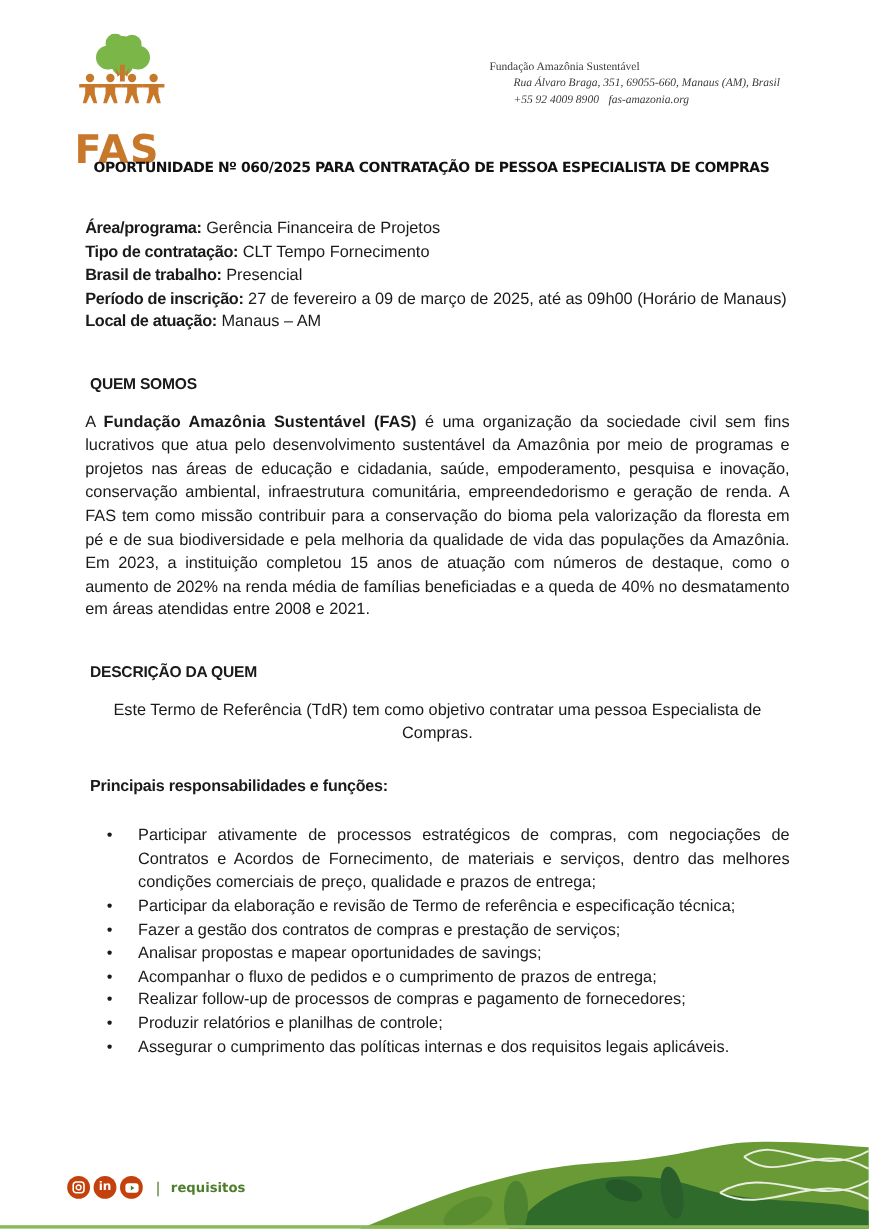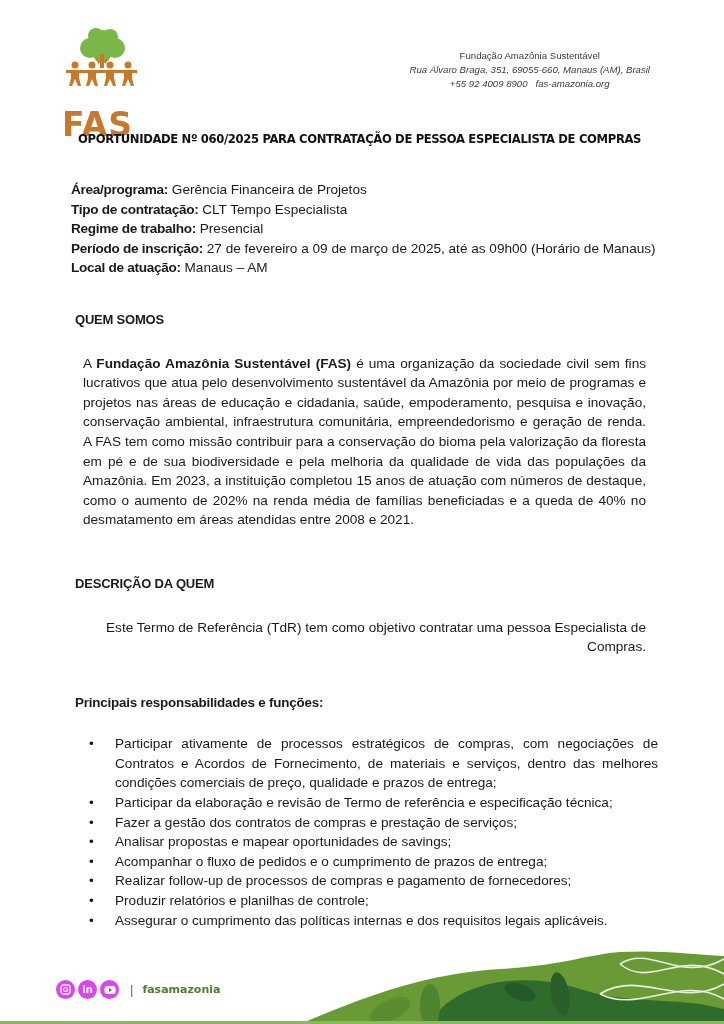--- a/index.html
+++ b/index.html
@@ -4,45 +4,45 @@
 <style>
   html, body { margin:0; padding:0; background:#ffffff; }
   body { width:724px; height:1024px; position:relative; overflow:hidden;
          font-family:"Liberation Sans", "DejaVu Sans", sans-serif; color:#1a1a1a; }
 
   .logo { position:absolute; left:62px; top:28px; width:80px; height:98px; }
   .logo-text { position:absolute; left:0; top:60px; width:80px; text-align:left;
                font-family:"DejaVu Sans", sans-serif; font-weight:bold; font-size:33px;
                color:#c8782a; letter-spacing:1px; line-height:36px;margin-top:19px; }
 
-  .org-header { position:absolute; right:74px; top:49px; text-align:center;
-                font-family:Liberation Sans, sans-serif; font-size:9.6px; line-height:14px; color:#3a3a3a; }
-  .org-header .addr, .org-header .contact { font-style:italic; }
+  .org-header { position:absolute; right:74px; top:49px; text-align:left;
+                font-family:Liberation Serif, serif; font-size:9.6px; line-height:14px; color:#3a3a3a; }
+  .org-header .addr, .org-header .contact { font-style:italic;margin-left:20px; }
   .org-header .contact span + span { margin-left:8px; }
 
   .title { position:absolute; left:78px; top:132px; width:580px;
            font-family:"DejaVu Sans", sans-serif; font-weight:bold; font-size:11.6px;
            letter-spacing:-0.35px; color:#111; white-space:nowrap; }
 
   .content { position:absolute; left:71px; top:180px; width:587px;
              font-size:13.6px; line-height:19.6px; }
   .field { margin:0; }
   .field b { font-weight:bold; letter-spacing:-0.3px; }
 
   .section-heading { font-weight:bold; font-size:13px; margin:4px; letter-spacing:-0.2px; }
-  .para { margin:12px; text-align:justify; }
+  .para { margin:0; text-align:justify; }
   .motto { font-weight:bold; font-style:italic; letter-spacing:-0.55px; font-size:13.2px; margin:0; }
 
   ul.resp { list-style:none; padding:0; margin:0; }
   ul.resp li { position:relative; padding-left:44px; text-align:justify; }
   ul.resp li .bullet { position:absolute; left:18px; top:0; }
 
   .footer-art { position:absolute; left:0; bottom:0; width:724px; height:110px; }
   .social { position:absolute; left:56px; top:980px; display:flex; align-items:center; gap:3px; }
-  .social .ic { width:19px; height:19px; border-radius:50%; background:#d946ef; color:#fff;
+  .social .ic { width:19px; height:19px; border-radius:50%; background:#c2410c; color:#fff;
                 display:flex; align-items:center; justify-content:center;
                 font-family:"DejaVu Sans", sans-serif; font-weight:bold; font-size:10px;text-align:center; }
   .social .sep { color:#4e7d2c; margin:0 6px 0 8px; font-size:13px; }
   .social .handle { color:#4e7d2c; font-family:"DejaVu Sans", sans-serif; font-weight:bold; font-size:11px; }
 </style>
 </head>
 <body>
 
 <div class="logo">
   <svg width="80" height="62" viewBox="0 0 80 62">
@@ -78,35 +78,35 @@
   <div class="addr">Rua Álvaro Braga, 351, 69055-660, Manaus (AM), Brasil</div>
   <div class="contact">
     <span>+55 92 4009 8900</span><span>fas-amazonia.org</span>
   </div>
 </div>
 
 <div class="title">OPORTUNIDADE Nº 060/2025 PARA CONTRATAÇÃO DE PESSOA ESPECIALISTA DE COMPRAS</div>
 
 <div class="content">
   <p class="field"><b>Área/programa:</b> <span>Gerência Financeira de Projetos</span></p>
-  <p class="field"><b>Tipo de contratação:</b> <span>CLT Tempo Especialista</span></p>
-  <p class="field"><b>Regime de trabalho:</b> <span>Presencial</span></p>
+  <p class="field"><b>Tipo de contratação:</b> <span>CLT Tempo Fornecimento</span></p>
+  <p class="field"><b>Brasil de trabalho:</b> <span>Presencial</span></p>
   <p class="field"><b>Período de inscrição:</b> <span>27 de fevereiro a 09 de março de 2025, até as 09h00 (Horário de Manaus)</span></p>
   <p class="field"><b>Local de atuação:</b> <span>Manaus – AM</span></p>
 
   <div style="height:28px"></div>
   <p class="section-heading">QUEM SOMOS</p>
   <div style="height:8px"></div>
   <p class="para"><span>A </span><b>Fundação Amazônia Sustentável (FAS)</b><span> é uma organização da sociedade civil sem fins lucrativos que atua pelo desenvolvimento sustentável da Amazônia por meio de programas e projetos nas áreas de educação e cidadania, saúde, empoderamento, pesquisa e inovação, conservação ambiental, infraestrutura comunitária, empreendedorismo e geração de renda. A FAS tem como missão contribuir para a conservação do bioma pela valorização da floresta em pé e de sua biodiversidade e pela melhoria da qualidade de vida das populações da Amazônia. Em 2023, a instituição completou 15 anos de atuação com números de destaque, como o aumento de 202% na renda média de famílias beneficiadas e a queda de 40% no desmatamento em áreas atendidas entre 2008 e 2021.</span></p>
   <div style="height:10px"></div>
 
   <div style="height:18px"></div>
   <p class="section-heading">DESCRIÇÃO DA QUEM</p>
   <div style="height:8px"></div>
-  <p class="para" style="text-align:right">Este Termo de Referência (TdR) tem como objetivo contratar uma pessoa Especialista de Compras.</p>
+  <p class="para" style="text-align:center">Este Termo de Referência (TdR) tem como objetivo contratar uma pessoa Especialista de Compras.</p>
   <div style="height:20px"></div>
   <p class="section-heading" style="font-size:13.4px">Principais responsabilidades e funções:</p>
   <div style="height:18px"></div>
   <ul class="resp">
     <li><span class="bullet">•</span><span>Participar ativamente de processos estratégicos de compras, com negociações de Contratos e Acordos de Fornecimento, de materiais e serviços, dentro das melhores condições comerciais de preço, qualidade e prazos de entrega;</span></li>
     <li><span class="bullet">•</span><span>Participar da elaboração e revisão de Termo de referência e especificação técnica;</span></li>
     <li><span class="bullet">•</span><span>Fazer a gestão dos contratos de compras e prestação de serviços;</span></li>
     <li><span class="bullet">•</span><span>Analisar propostas e mapear oportunidades de savings;</span></li>
     <li><span class="bullet">•</span><span>Acompanhar o fluxo de pedidos e o cumprimento de prazos de entrega;</span></li>
     <li><span class="bullet">•</span><span>Realizar follow-up de processos de compras e pagamento de fornecedores;</span></li>
@@ -139,14 +139,14 @@
       </svg>
   </span>
   <span class="ic">in</span>
   <span class="ic">
     <svg width="12" height="10" viewBox="0 0 12 10">
         <rect x="0.5" y="1" width="11" height="8" rx="2.5" fill="#fff"></rect>
         <path d="M5 3 L8 5 L5 7 Z" fill="#4e7d2c"></path>
       </svg>
   </span>
   <span class="sep">|</span>
-  <span class="handle">fasamazonia</span>
+  <span class="handle">requisitos</span>
 </div>
 
 </body></html>

